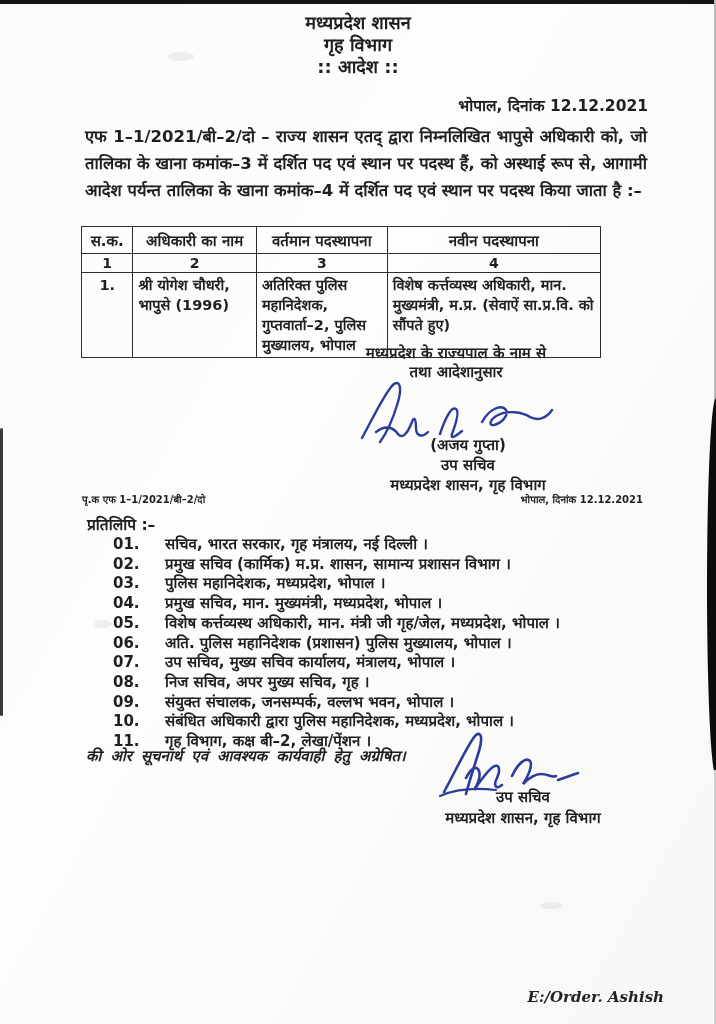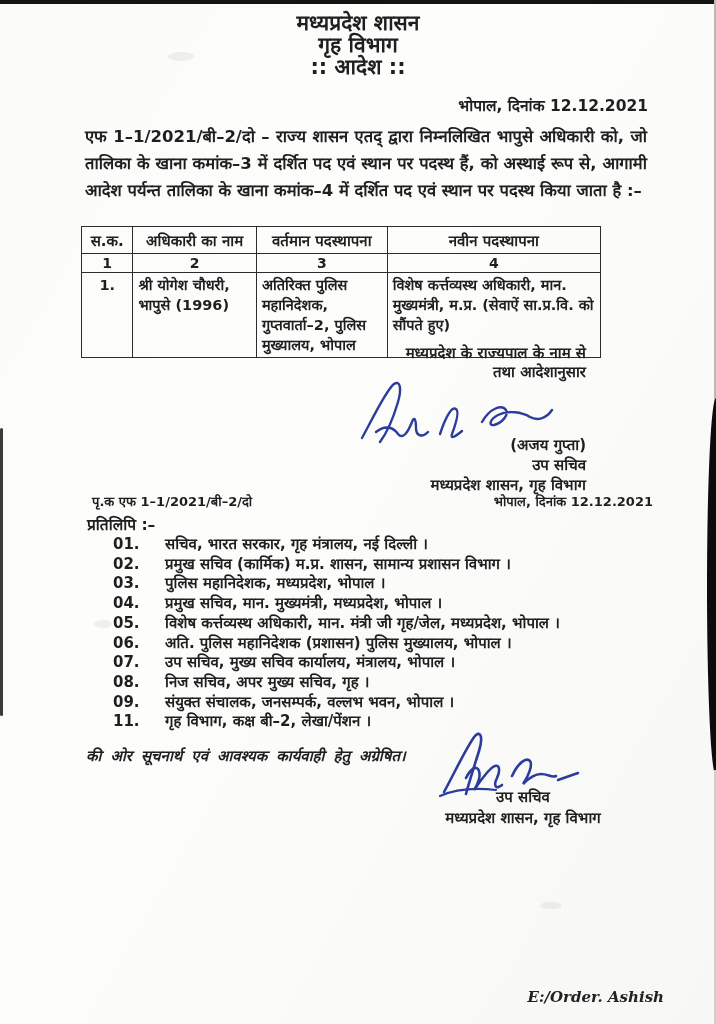--- a/index.html
+++ b/index.html
@@ -14,43 +14,43 @@
   }
   
   .art-top{position:absolute;top:0;left:0;width:716px;height:4px;background:#141414;}
   .art-right-line{position:absolute;top:0;right:0;width:2px;height:410px;background:#b9b9b9;}
   .art-right-blob{position:absolute;top:398px;right:-9px;width:18px;height:378px;background:#0c0c0c;border-radius:50%;}
   .art-right-low{position:absolute;top:770px;right:0;width:2px;height:254px;background:#cfcfcd;}
   .art-left-line{position:absolute;top:428px;left:0;width:3px;height:288px;background:#3a3a3a;border-radius:2px;}
   .smudge{position:absolute;background:rgba(120,120,120,.10);border-radius:50%;}
 
   .doc-header{position:absolute;top:12px;left:0;width:100%;text-align:center;
-    font-size:21px;line-height:22px;font-weight:700;}
+    font-size:18px;line-height:22px;font-weight:700;}
   .date-line{position:absolute;top:94px;left:420px;width:228px;text-align:right;
     font-weight:700;font-size:15.5px;}
   .order-para{position:absolute;top:123px;left:85px;width:562px;margin:0;
     font-size:16.5px;line-height:27px;font-weight:600;text-align:justify;}
 
   table.order-table{position:absolute;top:226px;left:81px;width:520px;
     border-collapse:collapse;table-layout:fixed;font-size:14.5px;}
   table.order-table td,table.order-table th{border:1.8px solid #2c2c2c;padding:2px 5px;vertical-align:top;}
   table.order-table th{font-size:15px;font-weight:700;text-align:center;padding:3px 4px;}
   table.order-table .numrow td{text-align:center;font-weight:700;padding:1px 4px;font-size:14px;}
   table.order-table .datarow td{line-height:20px;font-weight:600;}
   table.order-table .datarow td.sno{text-align:center;font-weight:700;}
   .col1{width:9.9%;}.col2{width:23.8%;}.col3{width:25.2%;}.col4{width:41.1%;}
 
-  .sig1{position:absolute;top:344px;left:326px;width:260px;text-align:right;
+  .sig1{position:absolute;top:344px;left:326px;width:260px;text-align:center;
     font-weight:700;font-size:15px;line-height:19px;}
   .sig1 .svgwrap{margin:-6px 0 -14px 30px;}
   .sig1 .sub{margin-left:24px;line-height:17px;}
   .sig1 .sub div{margin-top:3px;}
 
-  .ref-row{position:absolute;top:492px;left:92px;width:561px;display:flex;
-    justify-content:space-between;font-weight:700;font-size:13px;}
+  .ref-row{position:absolute;top:492px;left:82px;width:561px;display:flex;
+    justify-content:space-between;font-weight:700;font-size:10px;}
   .copy-label{position:absolute;top:513px;left:87px;font-weight:700;font-size:15.5px;}
   .copy-list{position:absolute;top:535px;left:113px;width:540px;font-size:15px;font-weight:600;}
   .copy-row{display:flex;line-height:19.7px;align-items:center;}
   .copy-row .num{width:34px;flex:0 0 34px;}
   .copy-row .txt{padding-left:18px;}
 
   .forward-note{position:absolute;top:745px;left:86px;width:370px;
     font-style:italic;font-weight:700;font-size:15px;font-family:Liberation Mono, monospace;}
   .sig2{position:absolute;top:726px;left:398px;width:250px;text-align:center;
     font-weight:700;font-size:15px;line-height:18px;}
@@ -168,20 +168,24 @@
       </div>
     <div class="copy-row">
         <span class="num">08.</span>
         <span class="txt">निज सचिव, अपर मुख्य सचिव, गृह ।</span>
       </div>
     <div class="copy-row">
         <span class="num">09.</span>
         <span class="txt">संयुक्त संचालक, जनसम्पर्क, वल्लभ भवन, भोपाल ।</span>
       </div>
     <div class="copy-row">
+        <span class="num">10.</span>
+        <span class="txt">संबंधित अधिकारी द्वारा पुलिस महानिदेशक, मध्यप्रदेश, भोपाल ।</span>
+      </div>
+    <div class="copy-row">
         <span class="num">11.</span>
         <span class="txt">गृह विभाग, कक्ष बी–2, लेखा/पेंशन ।</span>
       </div>
   </div>
 
   <div class="forward-note">की ओर सूचनार्थ एवं आवश्यक कार्यवाही हेतु अग्रेषित।</div>
 
   <div class="sig2">
     <div class="svgwrap">
       <svg width="170" height="78" viewBox="0 0 170 78">

